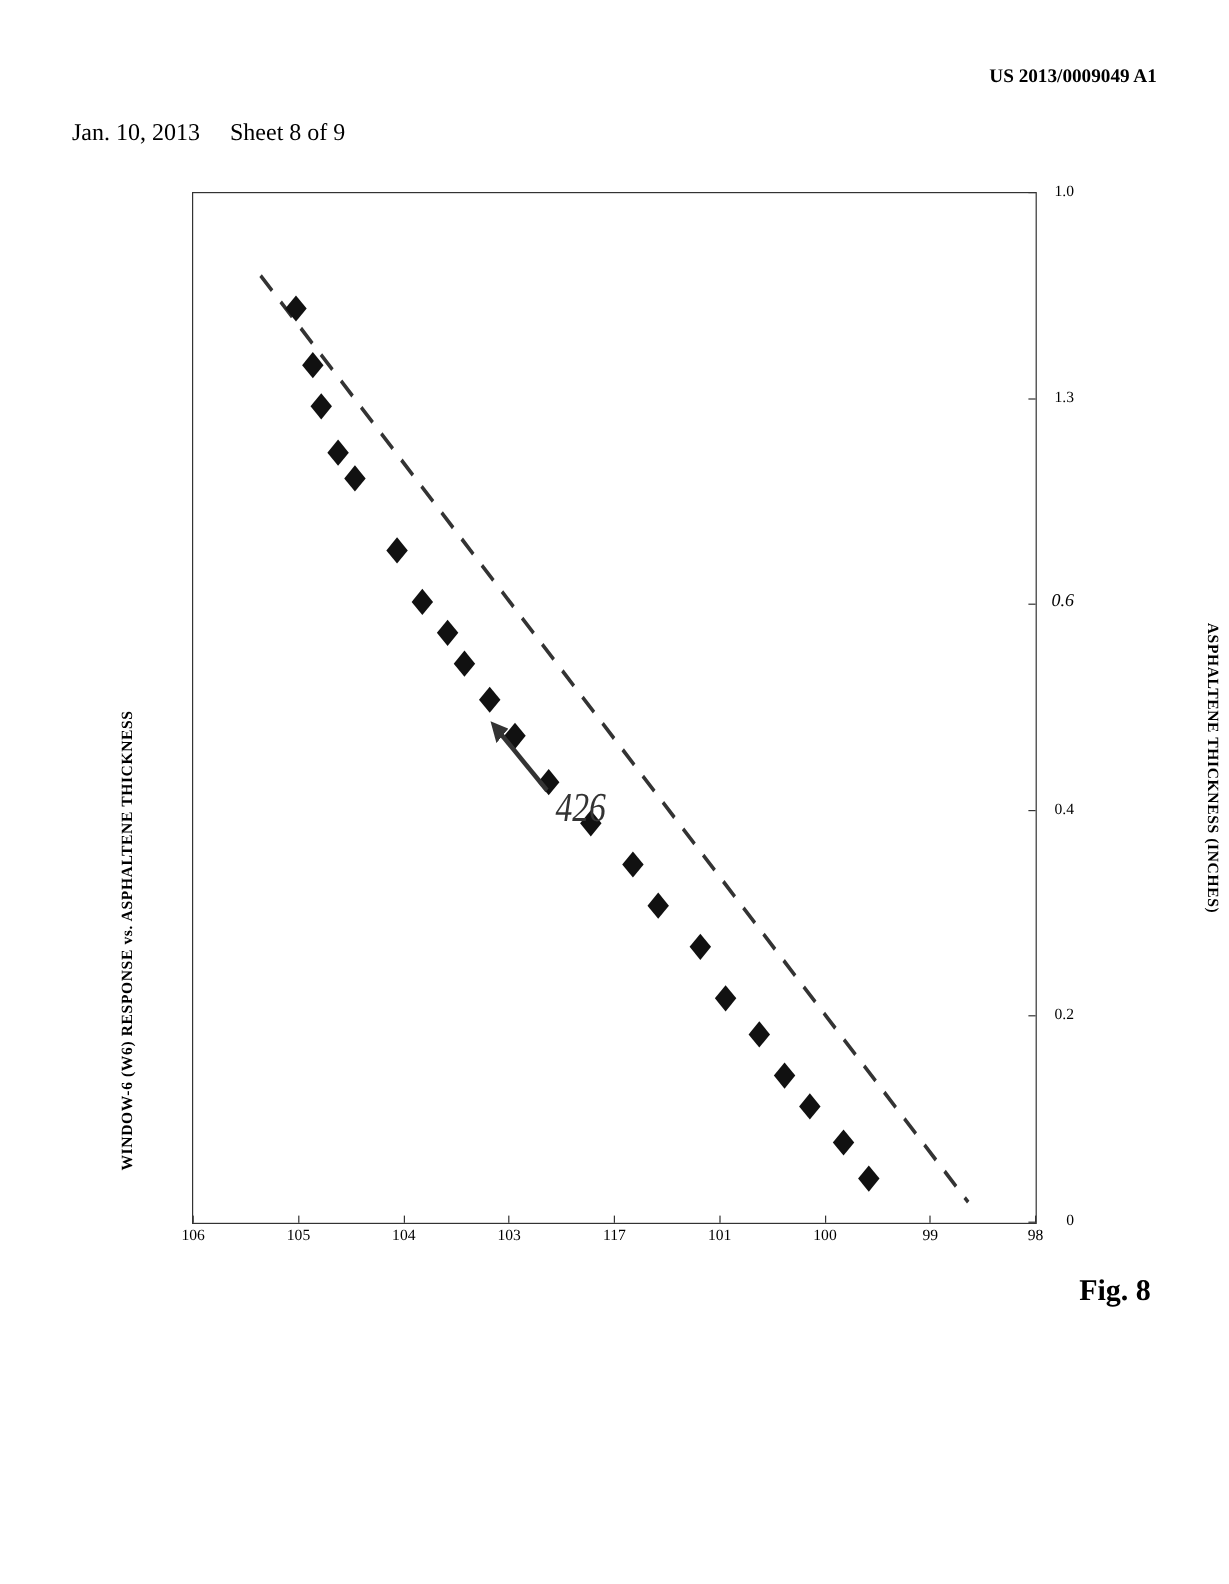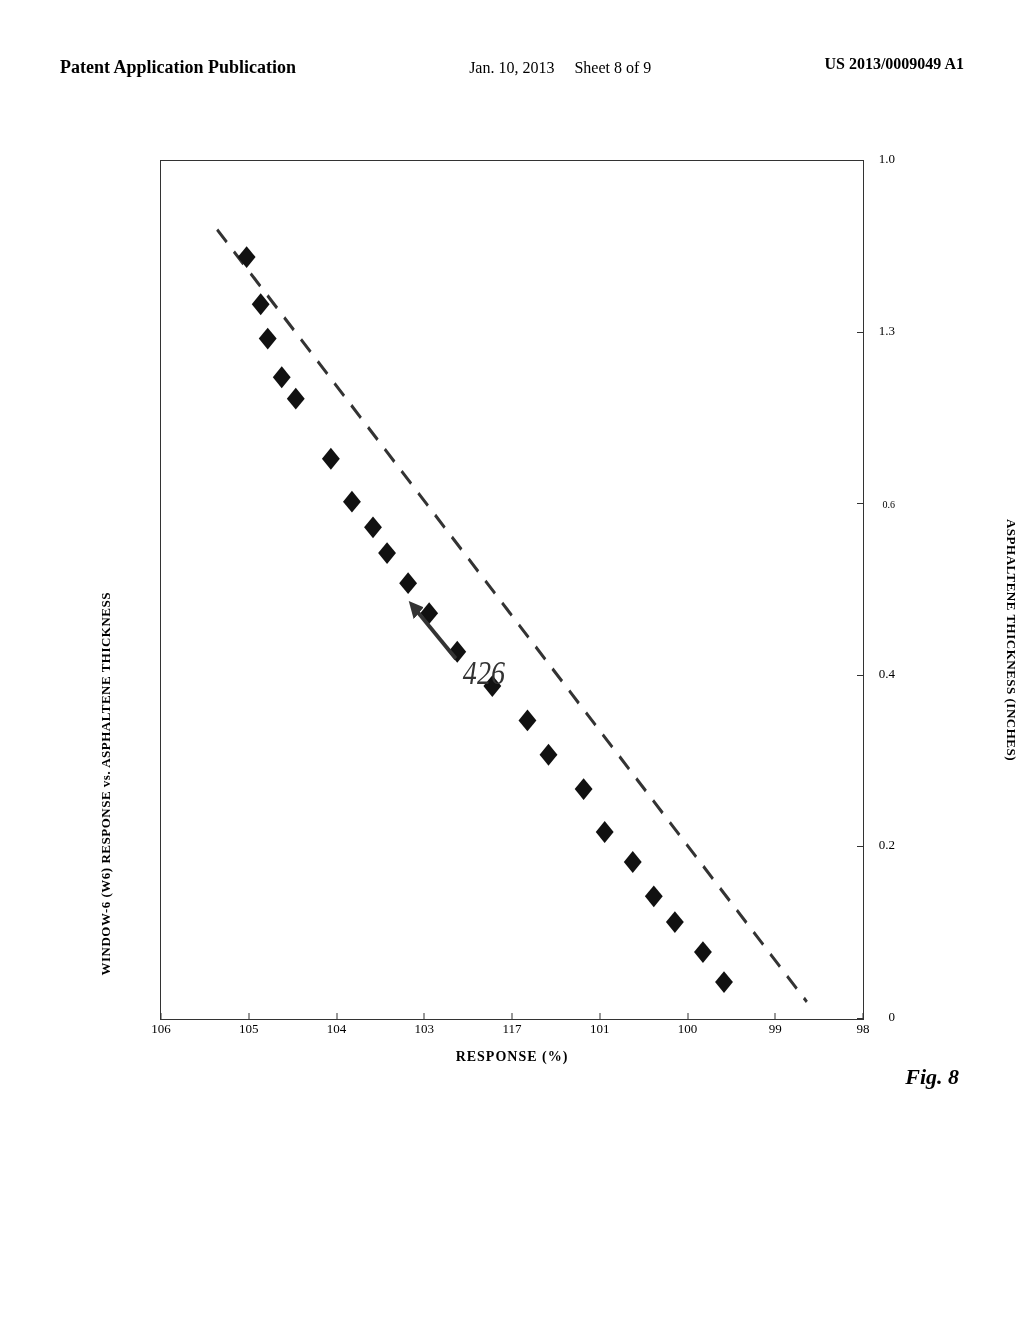--- a/index.html
+++ b/index.html
@@ -23,23 +23,24 @@
       padding: 0 60px;
     }
 
     .header-left {
       font-size: 18px;
       font-weight: bold;
       line-height: 1.4;
     }
 
     .header-center {
-      font-size: 16px;
+      font-size: 20px;
       text-align: center;
       line-height: 1.6;
+      margin-top: 40px;
     }
 
     .header-right {
       font-size: 16px;
       font-weight: bold;
       text-align: left;
     }
 
     .chart-container {
       position: absolute;
@@ -116,33 +117,31 @@
       left: 0;
       width: 100%;
       height: 100%;
       overflow: visible;
     }
   </style>
 </head>
 <body>
 
 <div class="header">
-  <div class="header-left">Patent Application Publication</div>
   <div class="header-center">
     <span>Jan. 10, 2013</span>&nbsp;&nbsp;&nbsp;&nbsp;
     <span>Sheet 8 of 9</span>
   </div>
   <div class="header-right">US 2013/0009049 A1</div>
 </div>
 
 <div class="chart-container">
 
   <div class="y-axis-label" style="left:18px; top:45%; writing-mode:vertical-rl; transform:rotate(180deg); font-size:13px; font-weight:bold; letter-spacing:0.5px;">WINDOW-6 (W6) RESPONSE vs. ASPHALTENE THICKNESS</div>
 
-  <div class="x-axis-label">RESPONSE (%)</div>
 
   <div class="chart-inner">
 
     <svg class="trend-line-svg" viewBox="0 0 100 100" preserveAspectRatio="none">
 
       <line x1="8" y1="8" x2="92" y2="98" stroke="#333" stroke-width="0.4" stroke-dasharray="2,1.5"></line>
 
       <rect x="11.3" y="10.3" width="1.8" height="1.8" fill="#111" transform="rotate(45,12.2,11.2)"></rect>
       <rect x="13.3" y="15.8" width="1.8" height="1.8" fill="#111" transform="rotate(45,14.2,16.7)"></rect>
       <rect x="14.3" y="19.8" width="1.8" height="1.8" fill="#111" transform="rotate(45,15.2,20.7)"></rect>
@@ -210,28 +209,28 @@
       <div class="right-tick-line" style="bottom:0%; top:auto; transform:none; position:absolute; right:0; width:6px; height:1px; background:#333;"></div>
       <div style="position:absolute; right:-32px; bottom:-6px; font-size:13px; font-family:'Times New Roman',serif;">0</div>
 
       <div style="position:absolute; right:0; bottom:20%; width:6px; height:1px; background:#333;"></div>
       <div style="position:absolute; right:-32px; bottom:calc(20% - 6px); font-size:13px; font-family:'Times New Roman',serif;">0.2</div>
 
       <div style="position:absolute; right:0; bottom:40%; width:6px; height:1px; background:#333;"></div>
       <div style="position:absolute; right:-32px; bottom:calc(40% - 6px); font-size:13px; font-family:'Times New Roman',serif;margin-left:44px;">0.4</div>
 
       <div style="position:absolute; right:0; bottom:60%; width:6px; height:1px; background:#333;"></div>
-      <div style="position:absolute; right:-32px; bottom:calc(60% - 6px); font-size:10px; font-family:'Times New Roman',serif;">0.6</div>
+      <div style="position:absolute; right:-32px; bottom:calc(60% - 6px); font-size:15px; font-family:'Times New Roman',serif;font-style:italic;">0.6</div>
 
       <div style="position:absolute; right:0; bottom:80%; width:6px; height:1px; background:#333;"></div>
       <div style="position:absolute; right:-32px; bottom:calc(80% - 6px); font-size:13px; font-family:'Times New Roman',serif;">1.3</div>
 
       <div style="position:absolute; right:0; bottom:100%; width:6px; height:1px; background:#333;"></div>
       <div style="position:absolute; right:-32px; bottom:calc(100% - 6px); font-size:13px; font-family:'Times New Roman',serif;margin-top:13px;">1.0</div>
     </div>
 
   </div>
 
   <div style="position:absolute; right:-55px; top:50%; writing-mode:vertical-rl; transform:translateY(-50%); font-size:13px; font-weight:bold; letter-spacing:0.5px; white-space:nowrap;">ASPHALTENE THICKNESS (INCHES)</div>
 
-  <div style="position:absolute; right:5px; bottom:30px; font-size:22px; font-style:italic; font-weight:bold;">Fig. 8</div>
+  <div style="position:absolute; right:5px; bottom:30px; font-size:25px; font-weight:bold;">Fig. 8</div>
 
 </div>
 
 </body></html>

